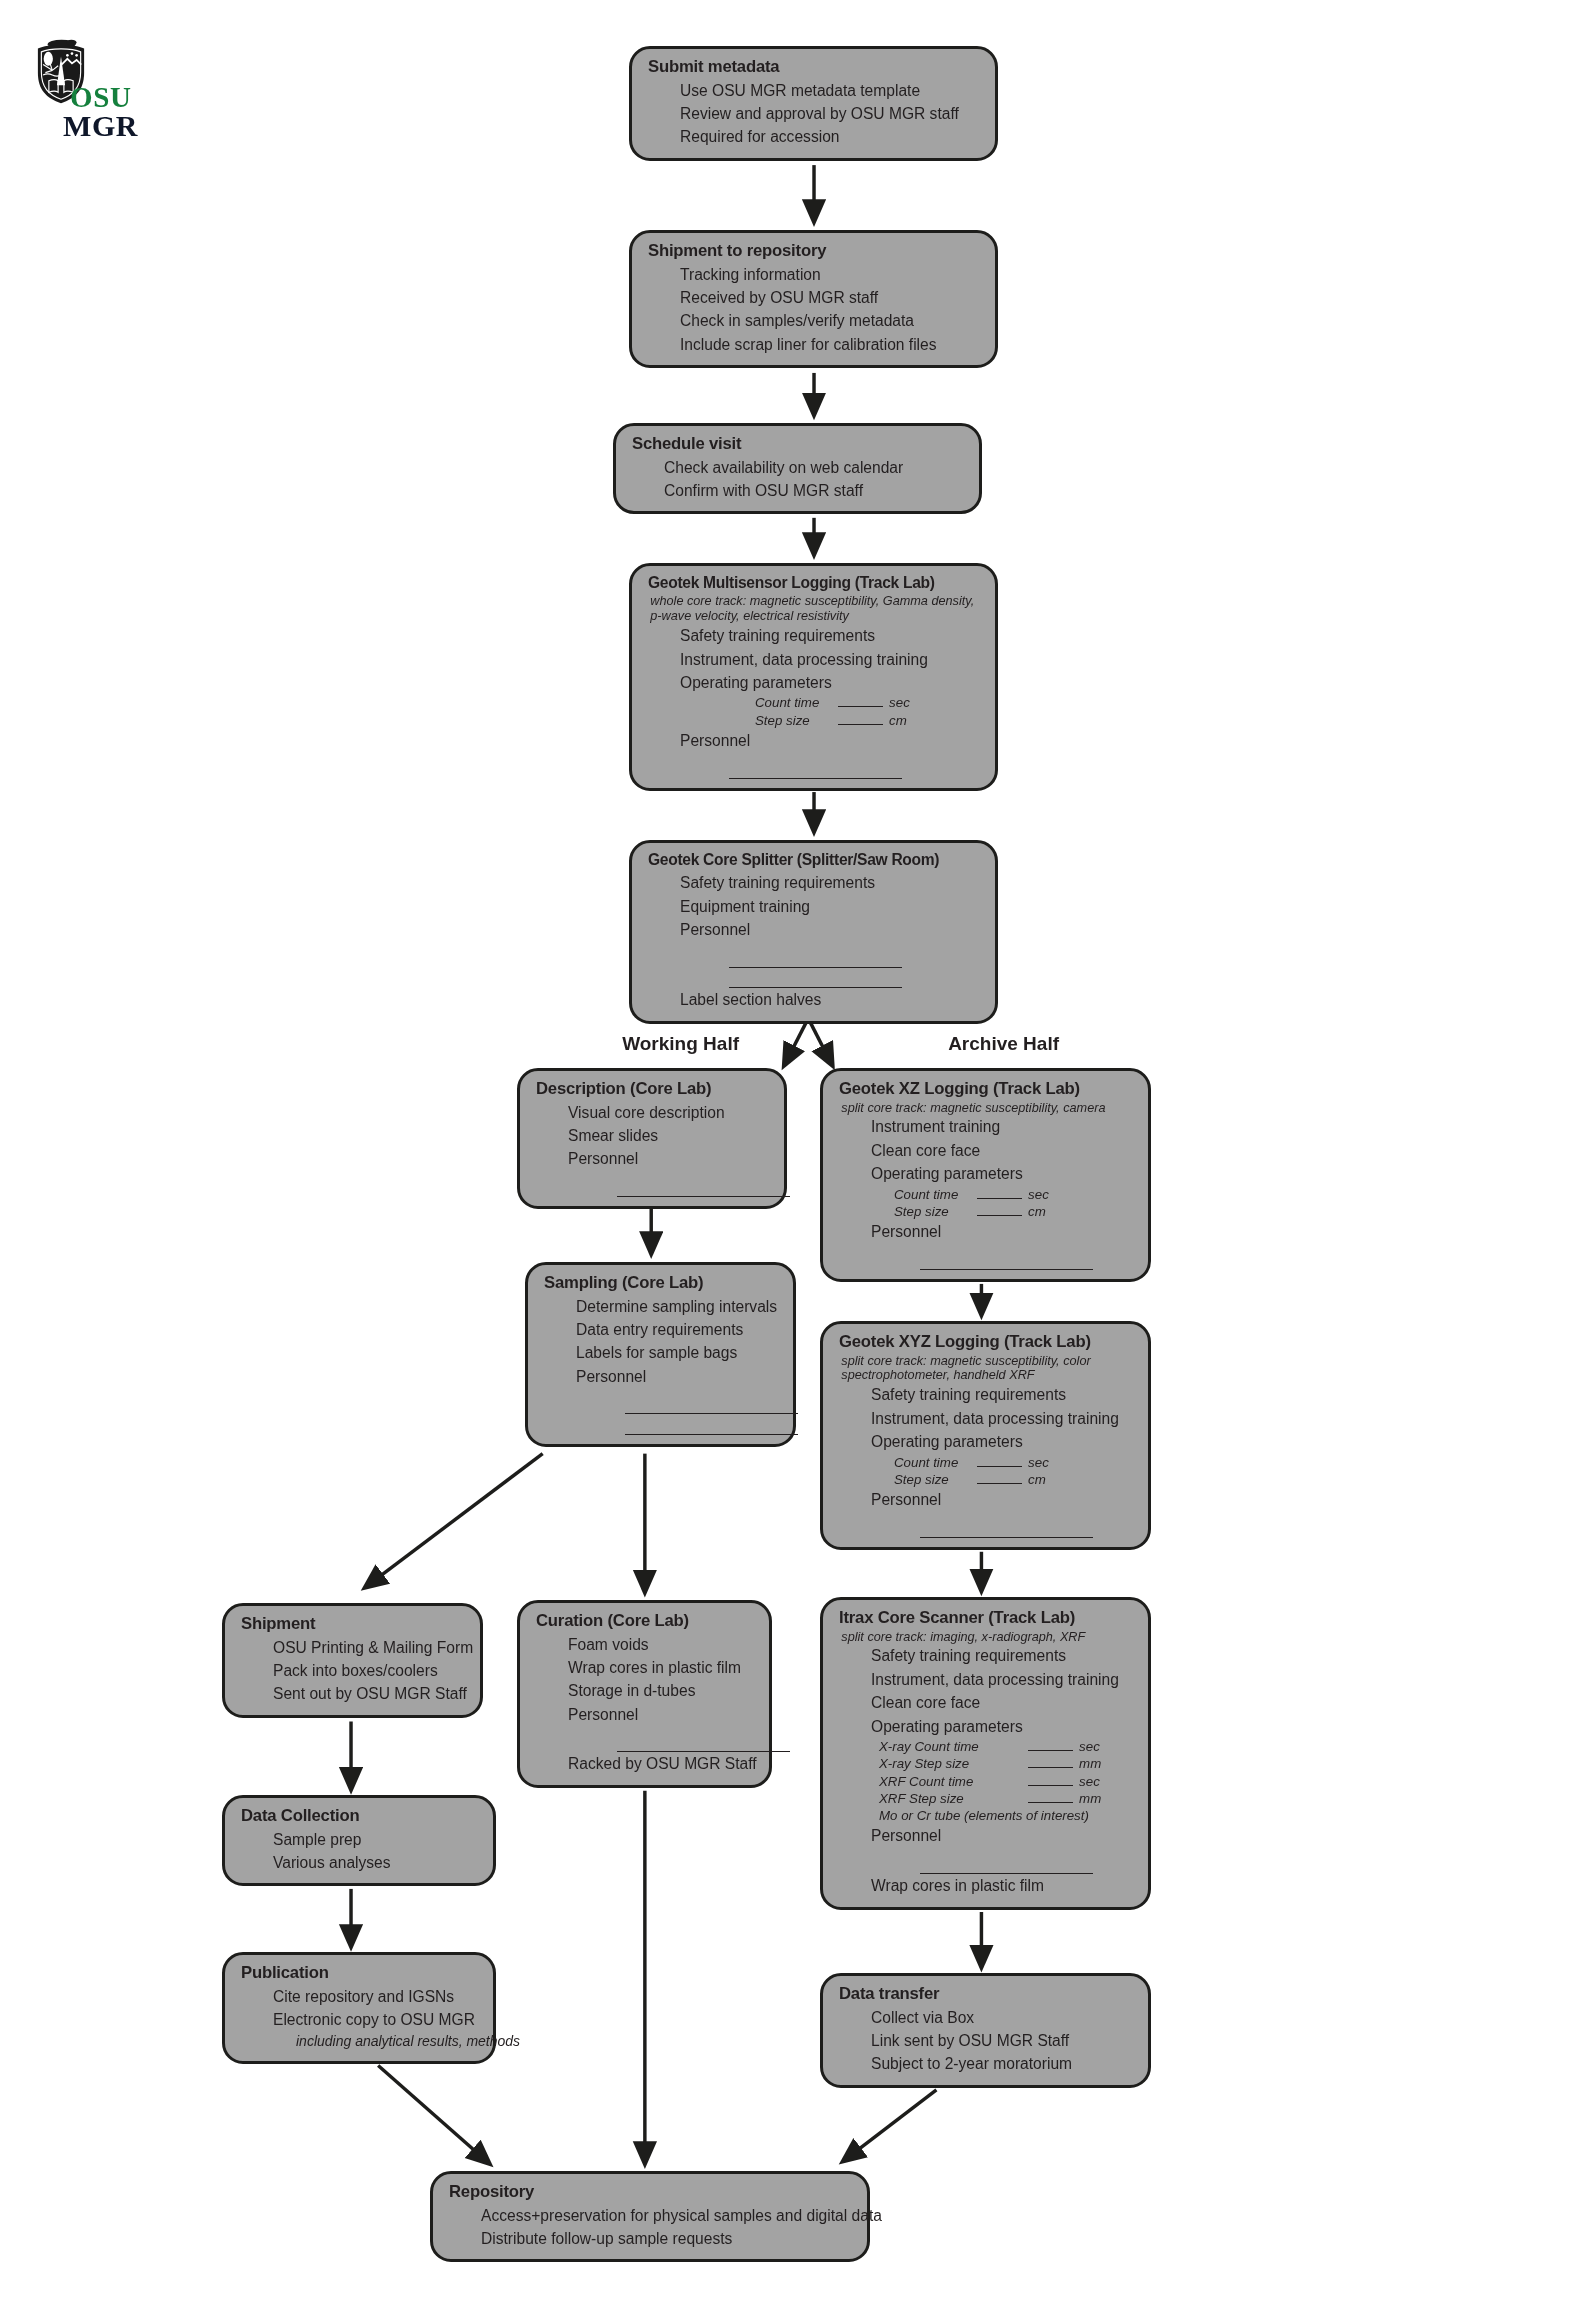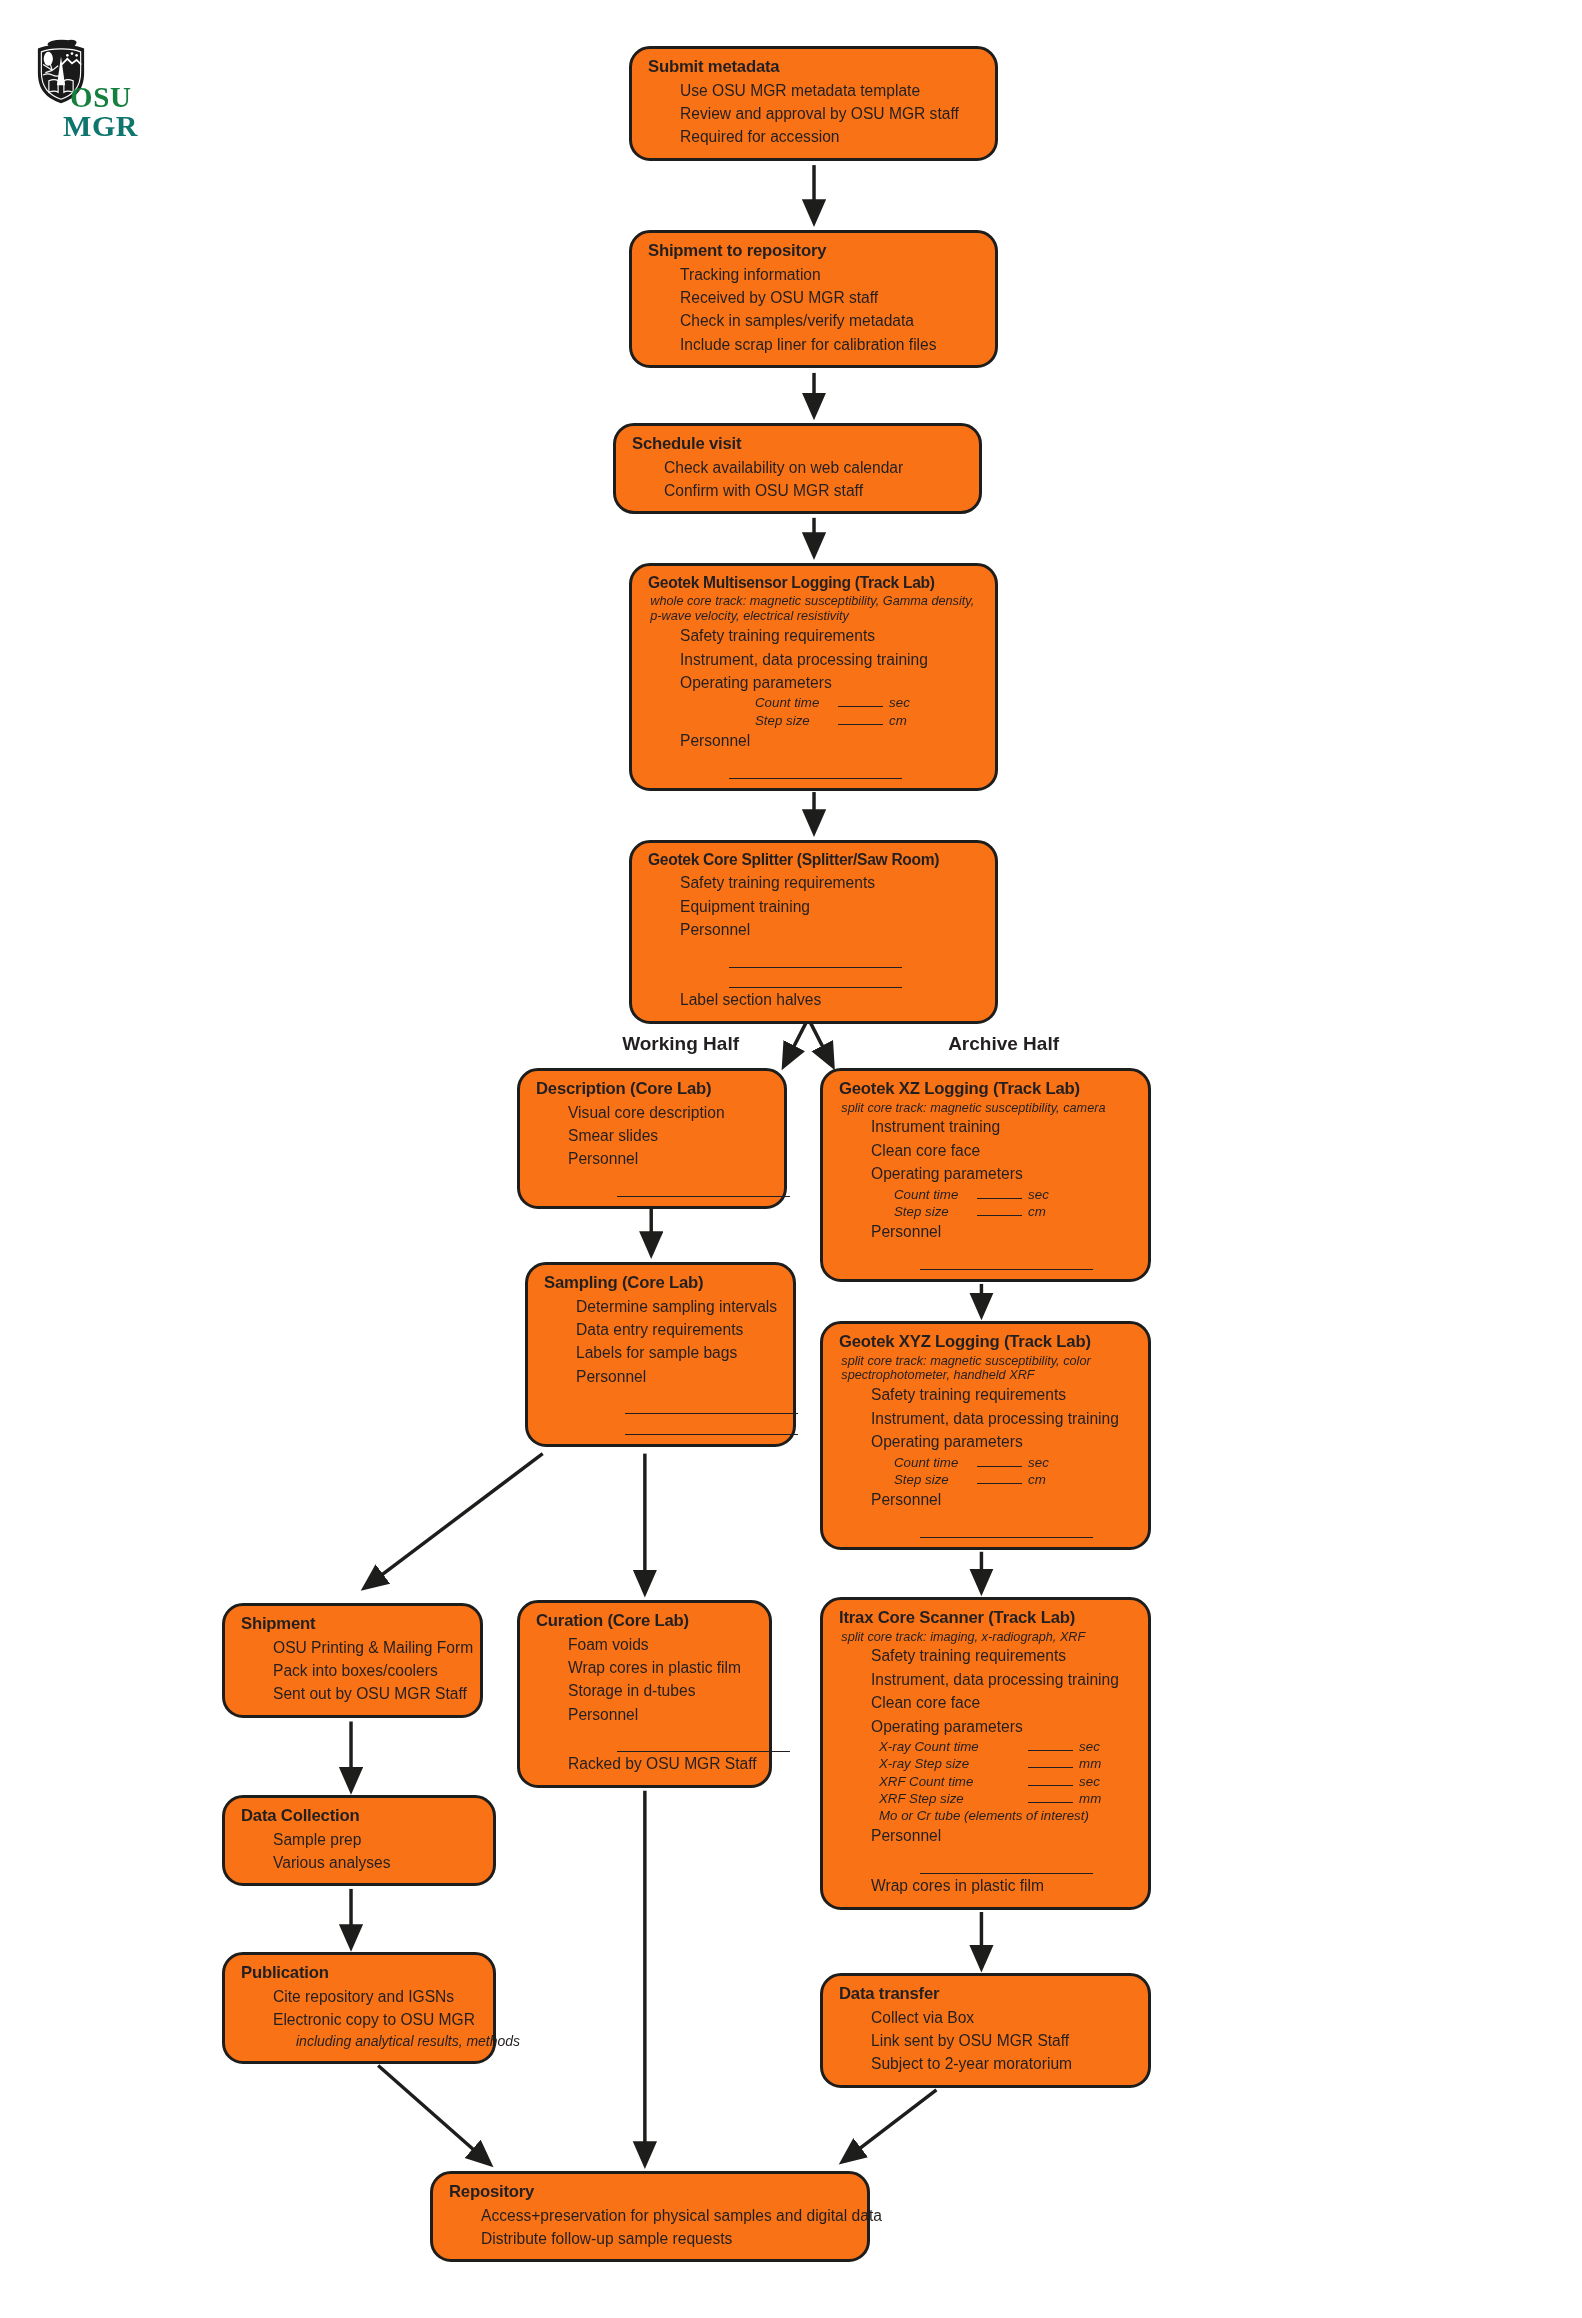--- a/index.html
+++ b/index.html
@@ -1,20 +1,20 @@
 <!DOCTYPE html>
 <html style="font-size:9.2px"><head>
 <meta charset="utf-8">
 <style>
   html,body{margin:0;padding:0;background:#ffffff;}
   body{font-family:"Liberation Sans",sans-serif;color:#231F20;}
   #canvas{position:relative;width:1583px;height:2319px;background:#fff;overflow:hidden;}
 
   
-  .box{position:absolute;background:#f97316;border:3.5px solid #1D1D1B;border-radius:21px;
+  .box{position:absolute;background:#a3a3a3;border:3.5px solid #1D1D1B;border-radius:21px;
        padding:8px 16px 9.2px 16px;box-sizing:border-box;z-index:2;}
   .bt{margin:0 0 2.3px 0;font-size:16.7px;font-weight:700;line-height:1.15;white-space:nowrap;letter-spacing:-0.2px;}
   .bt.tight{font-size:15.6px;letter-spacing:-0.3px;}
   .bi{font-size:15.6px;line-height:1.5;margin-left:32px;white-space:nowrap;}
   .sub{font-size:12.7px;font-style:italic;line-height:1.18;margin-left:2.3px;}
   .pr{font-size:13.3px;font-style:italic;line-height:1.3;white-space:nowrap;margin-left:55px;}
   .pr>span:first-child{display:inline-block;min-width:81px;}
   .bl{display:inline-block;width:45px;border-bottom:1.7px solid #231F20;height:11.5px;margin:0 5.8px 0 2.3px;}
   .ms .pr{margin-left:107px;}
   .itx .pr{margin-left:40px;}
@@ -28,21 +28,21 @@
 
   
   #connectors{position:absolute;left:0;top:0;z-index:1;}
 
   
   #logo{position:absolute;left:35px;top:37px;width:115px;height:104px;z-index:2;}
   #crest{position:absolute;left:0;top:2.3px;}
   #logo .osu{position:absolute;left:35px;top:44px;font-family:"Liberation Serif",serif;
              font-weight:700;font-size:29px;letter-spacing:0.6px;}
   #logo .mgr{position:absolute;left:28px;top:72px;font-family:"Liberation Serif",serif;
-             font-weight:700;font-size:30px;color:#0f766e;letter-spacing:0.6px;}
+             font-weight:700;font-size:30px;color:#0f172a;letter-spacing:0.6px;}
 </style>
 </head>
 <body>
 
 <div id="canvas">
 
   <div id="logo">
     <svg id="crest" width="52" height="65" viewBox="0 0 90 112">
       <ellipse cx="46" cy="9" rx="24" ry="8" fill="#1a1a1a"></ellipse>
       <ellipse cx="63" cy="6" rx="9" ry="5" fill="#1a1a1a"></ellipse>

